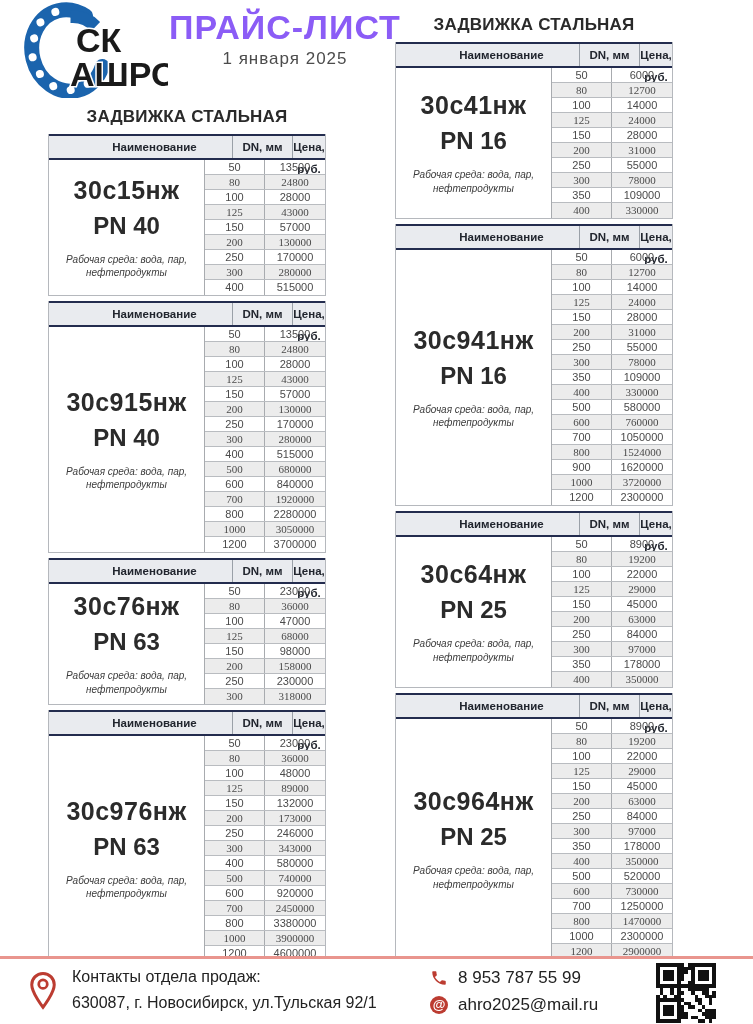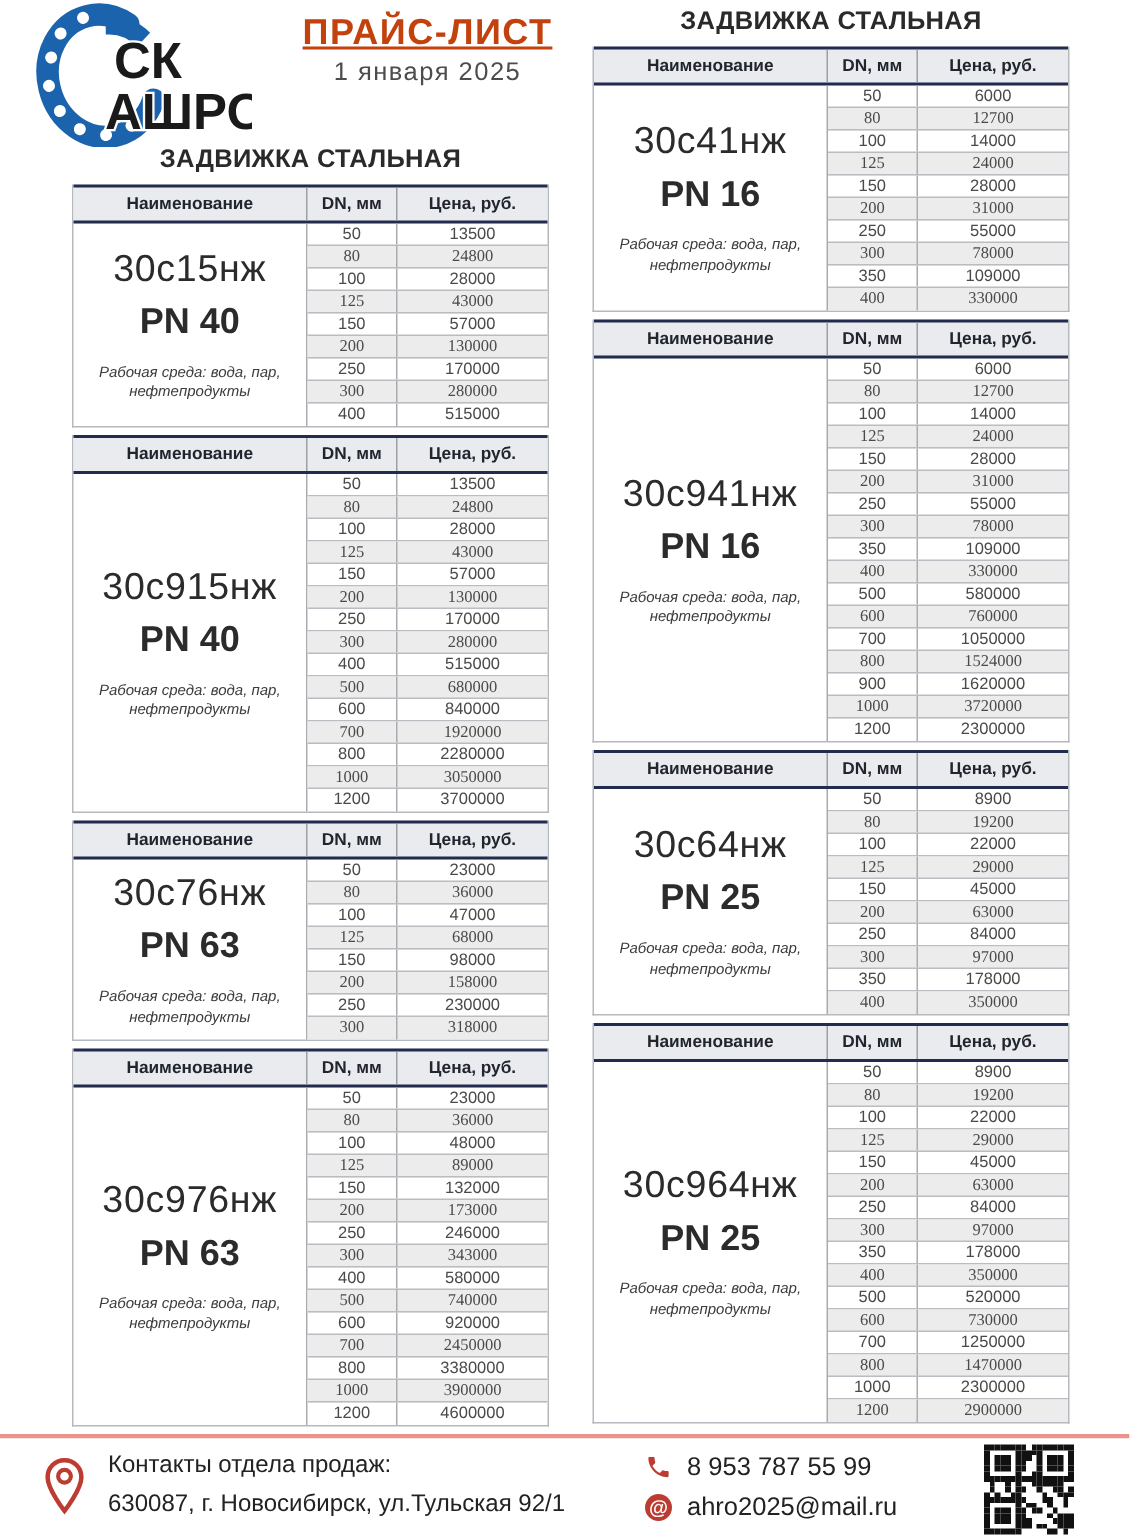--- a/index.html
+++ b/index.html
@@ -4,41 +4,41 @@
 <style>
   * { margin:0; padding:0; box-sizing:border-box; }
   body { background:#fff; }
   .page {
     position:relative; width:753px; height:1024px; background:#ffffff;
     font-family:"Liberation Sans", sans-serif; overflow:hidden;
   }
   
   .brand { position:absolute; left:18px; top:2px; width:150px; height:96px; }
   .title-block { position:absolute; left:120px; top:8px; width:330px; text-align:center; }
-  .main-title { font-size:24px; font-weight:bold; color:#c2410c; letter-spacing:1px;text-decoration:underline; }
+  .main-title { font-size:34px; font-weight:bold; color:#8b5cf6; letter-spacing:1px; }
   .date-line { font-size:17px; color:#4c4c4c; letter-spacing:1px; margin-top:2px; }
   
-  .col { position:absolute; width:318px; }
+  .col { position:absolute; width:278px;margin-top:11px; }
   .col-left  { left:48px;  top:96px; }
   .col-right { left:395px; top:4px; }
   .col-heading { text-align:center; font-weight:bold; font-size:17px;
     color:#2a2a2a; letter-spacing:0.2px; margin-bottom:7px; }
   
   .ptable { margin-bottom:5px; border-left:1px solid #b5b8bd;
     border-right:1px solid #b5b8bd; border-bottom:1px solid #b5b8bd; background:#fff; }
-  .thead { display:flex; background:#e9ebef; border-top:2px solid #232c4e; border-bottom:2px solid #232c4e; }
+  .thead { display:flex; background:#e9ebef; border-top:2px solid #232c4e; border-bottom:2px solid #232c4e;padding-left:28px; }
   .hc { height:22px; line-height:22px; text-align:center; font-size:11.5px; font-weight:bold; color:#21252e; }
   .hc.name  { width:156px; border-right:1px solid #9aa0a8; }
   .hc.dn    { width:60px;  border-right:1px solid #9aa0a8; }
   .hc.price { flex:1; }
   .tbody { display:flex; align-items:stretch; }
   .namecell { width:156px; border-right:1px solid #a8abaf; display:flex;
     flex-direction:column; justify-content:center; align-items:center;
     text-align:center; padding:4px 6px; }
-  .prod-name { font-size:25px; font-weight:normal; color:#2b2b2b; letter-spacing:0.5px; }
+  .prod-name { font-size:25px; font-weight:bold; color:#2b2b2b; letter-spacing:0.5px; }
   .prod-pn   { font-size:24px; font-weight:bold; color:#2b2b2b; margin-top:7px; }
   .prod-medium { font-size:10px; font-style:italic; color:#3c3c3c;
     margin-top:13px; line-height:1.35; }
   .rows { flex:1; display:flex; flex-direction:column; }
   .trow { display:flex; height:15px; font-size:11px; color:#4a4a4a;
     border-bottom:1px solid #b9bcc0; }
   .trow:last-child { border-bottom:none; }
   .trow.alt { background:#ececec;font-family:Liberation Serif, serif; }
   .cell { line-height:14px; text-align:center; }
   .cell.dn { width:60px; border-right:1px solid #a8abaf; }

